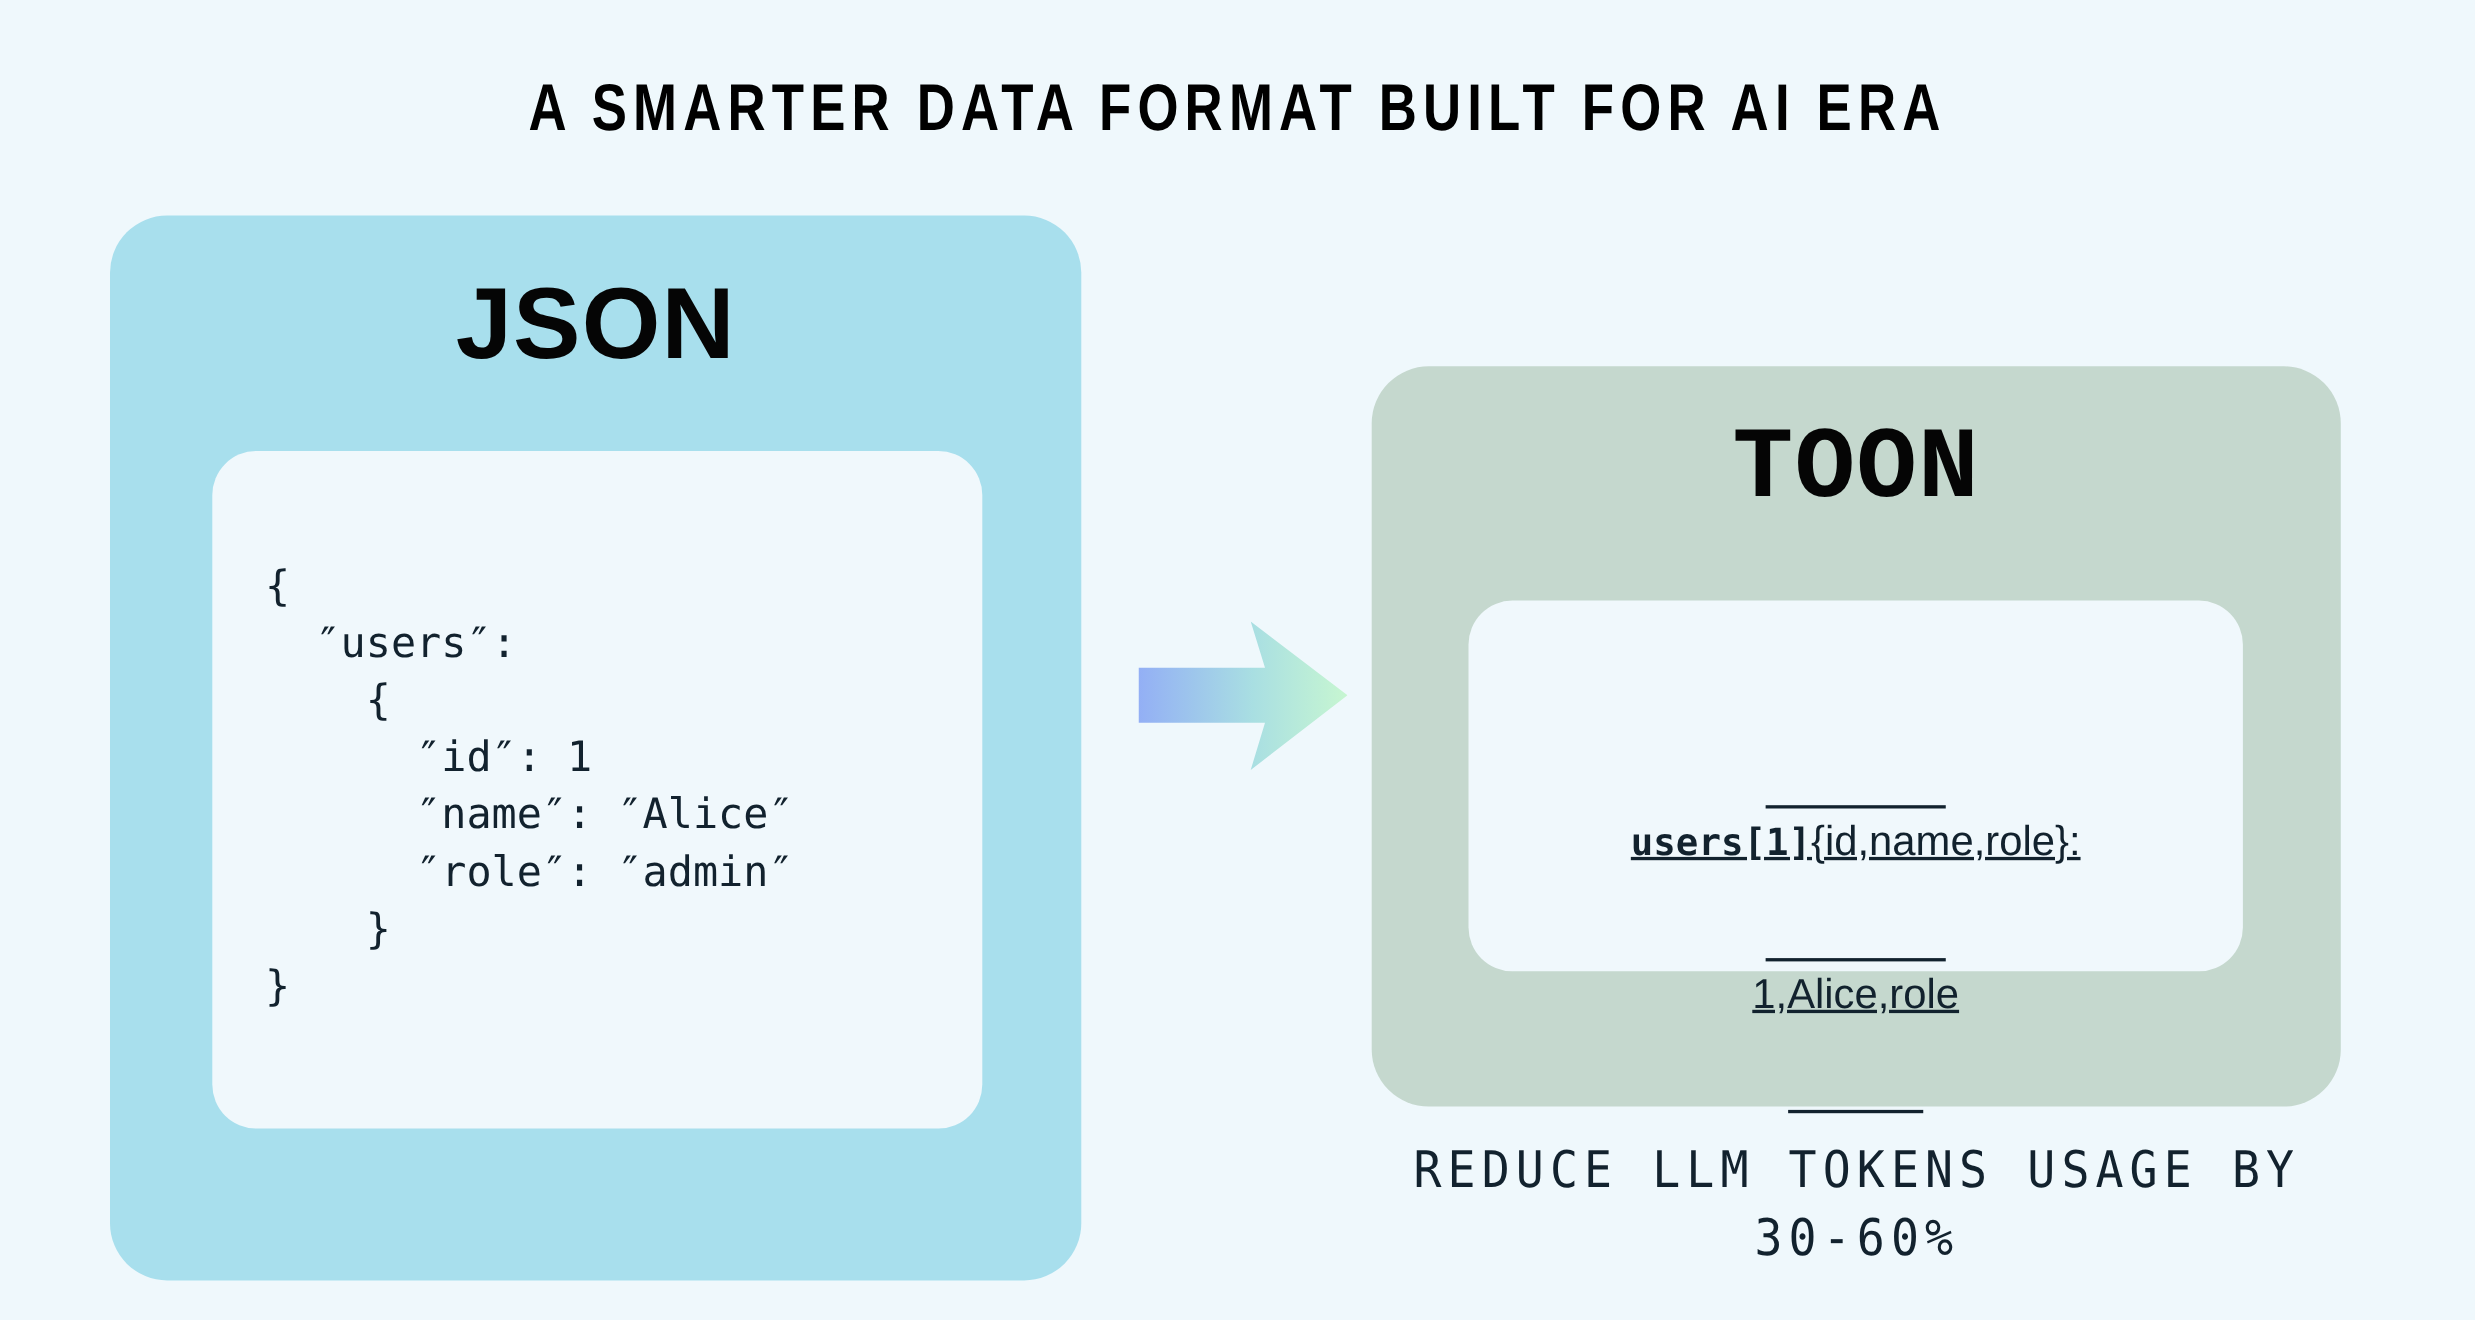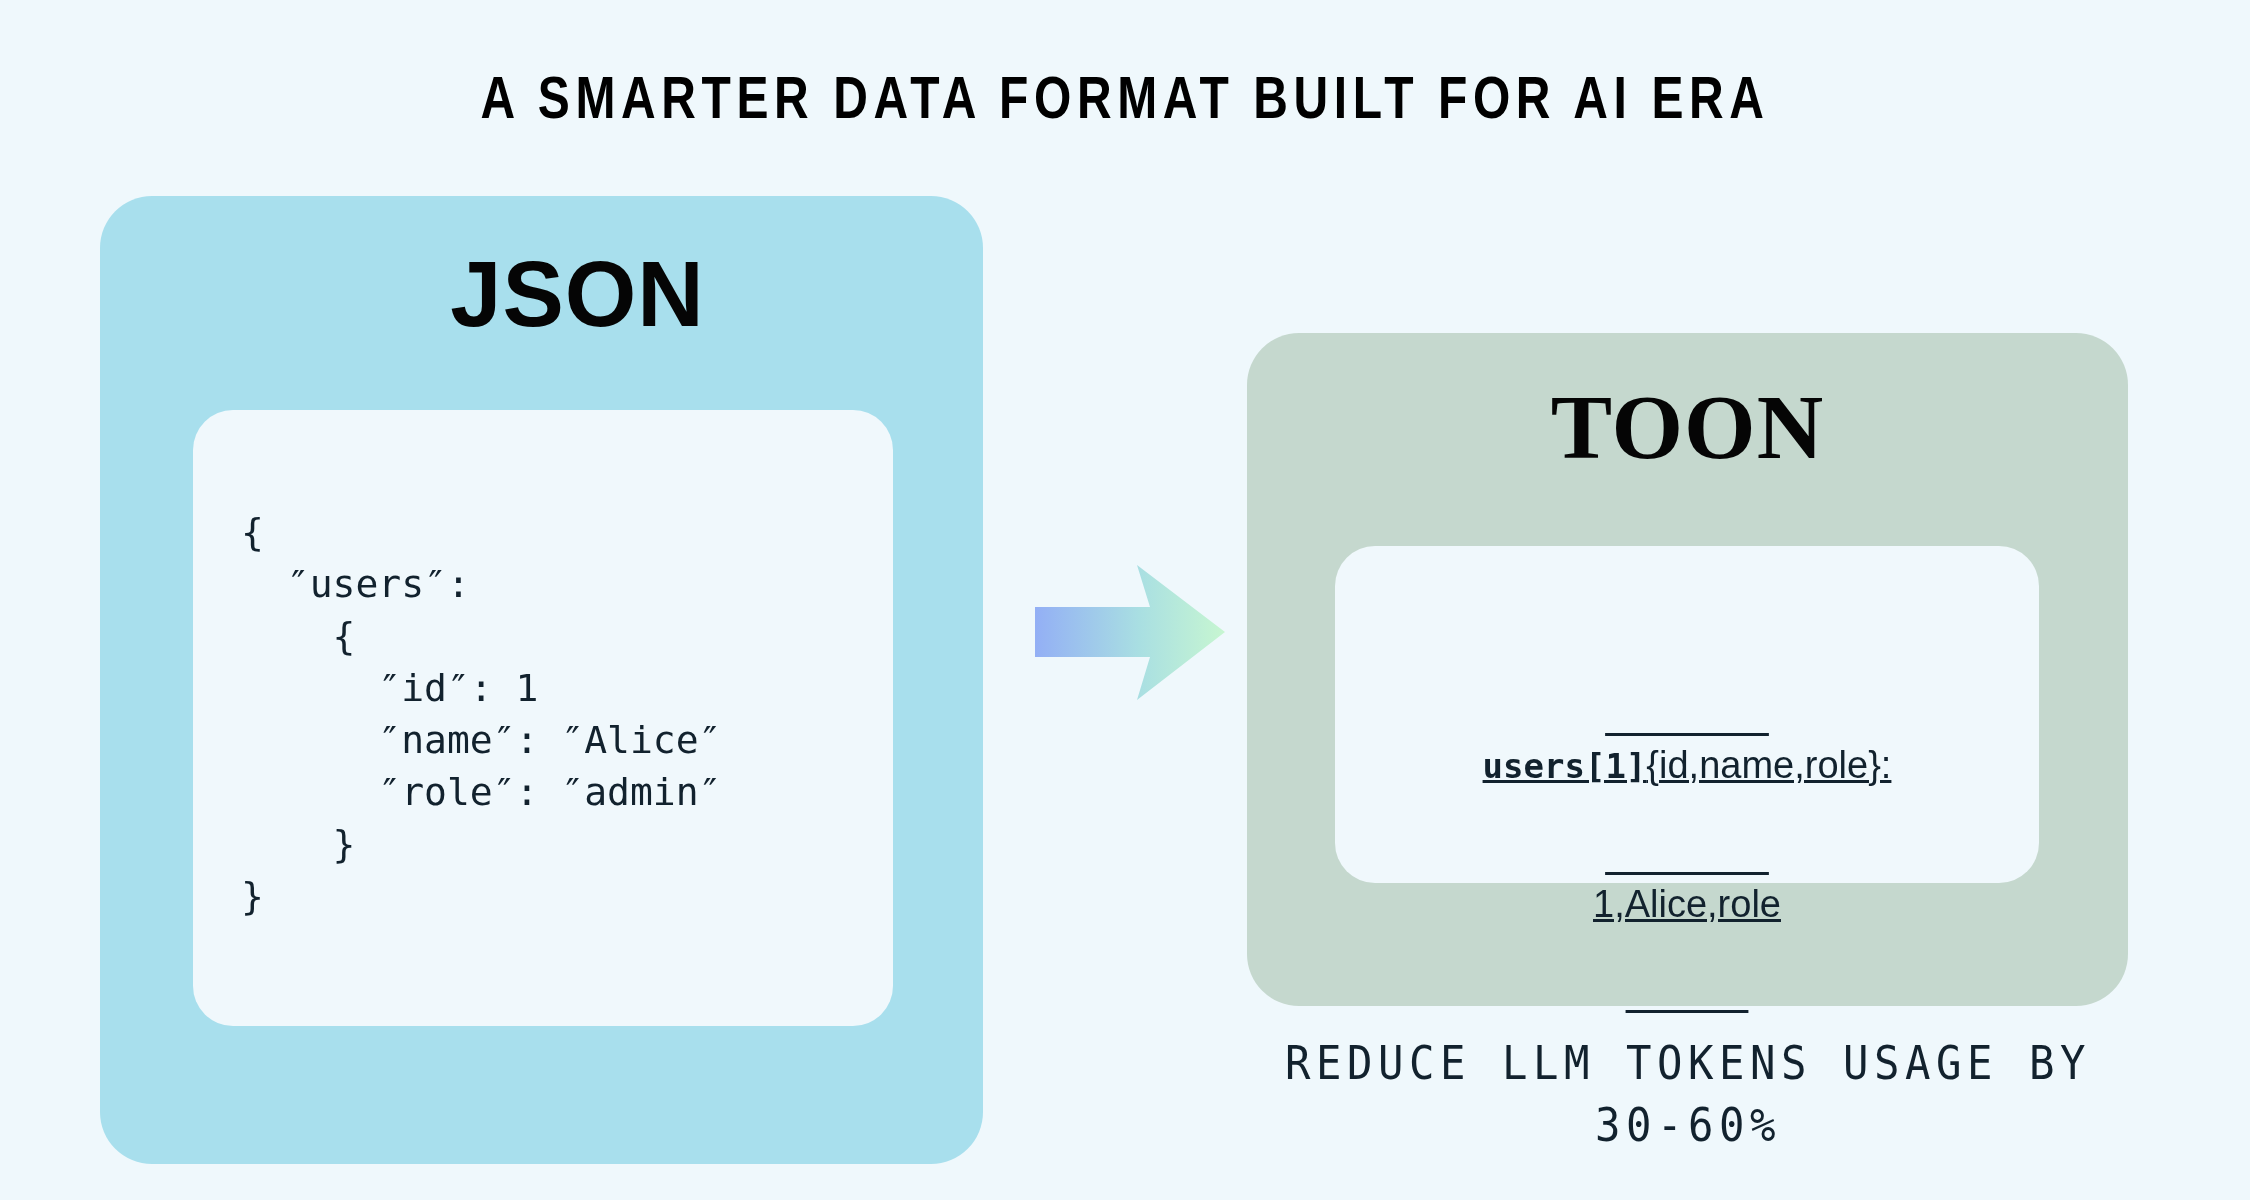--- a/index.html
+++ b/index.html
@@ -54,21 +54,20 @@
     left: 0;
     top: 46px;
     width: 883px;
     text-align: center;
     font-family: "Liberation Sans", sans-serif;
     font-weight: bold;
     font-size: 92px;
     line-height: 104px;
     letter-spacing: 1px;
     color: #050505;
-    margin-left: 36px;
   }
   #json-card {
     position: absolute;
     left: 93px;
     top: 214px;
     width: 700px;
     height: 616px;
     background: #f0f8fc;
     border-radius: 40px;
   }
@@ -104,21 +103,21 @@
     height: 673px;
     background: #c5d8ce;
     border-radius: 52px;
   }
   #toon-title {
     position: absolute;
     left: 0;
     top: 42px;
     width: 881px;
     text-align: center;
-    font-family: Liberation Serif, serif;
+    font-family: Liberation Mono, monospace;
     font-weight: bold;
     font-size: 92px;
     line-height: 104px;
     letter-spacing: 1px;
     color: #050505;
   }
   #toon-card {
     position: absolute;
     left: 88px;
     top: 213px;

